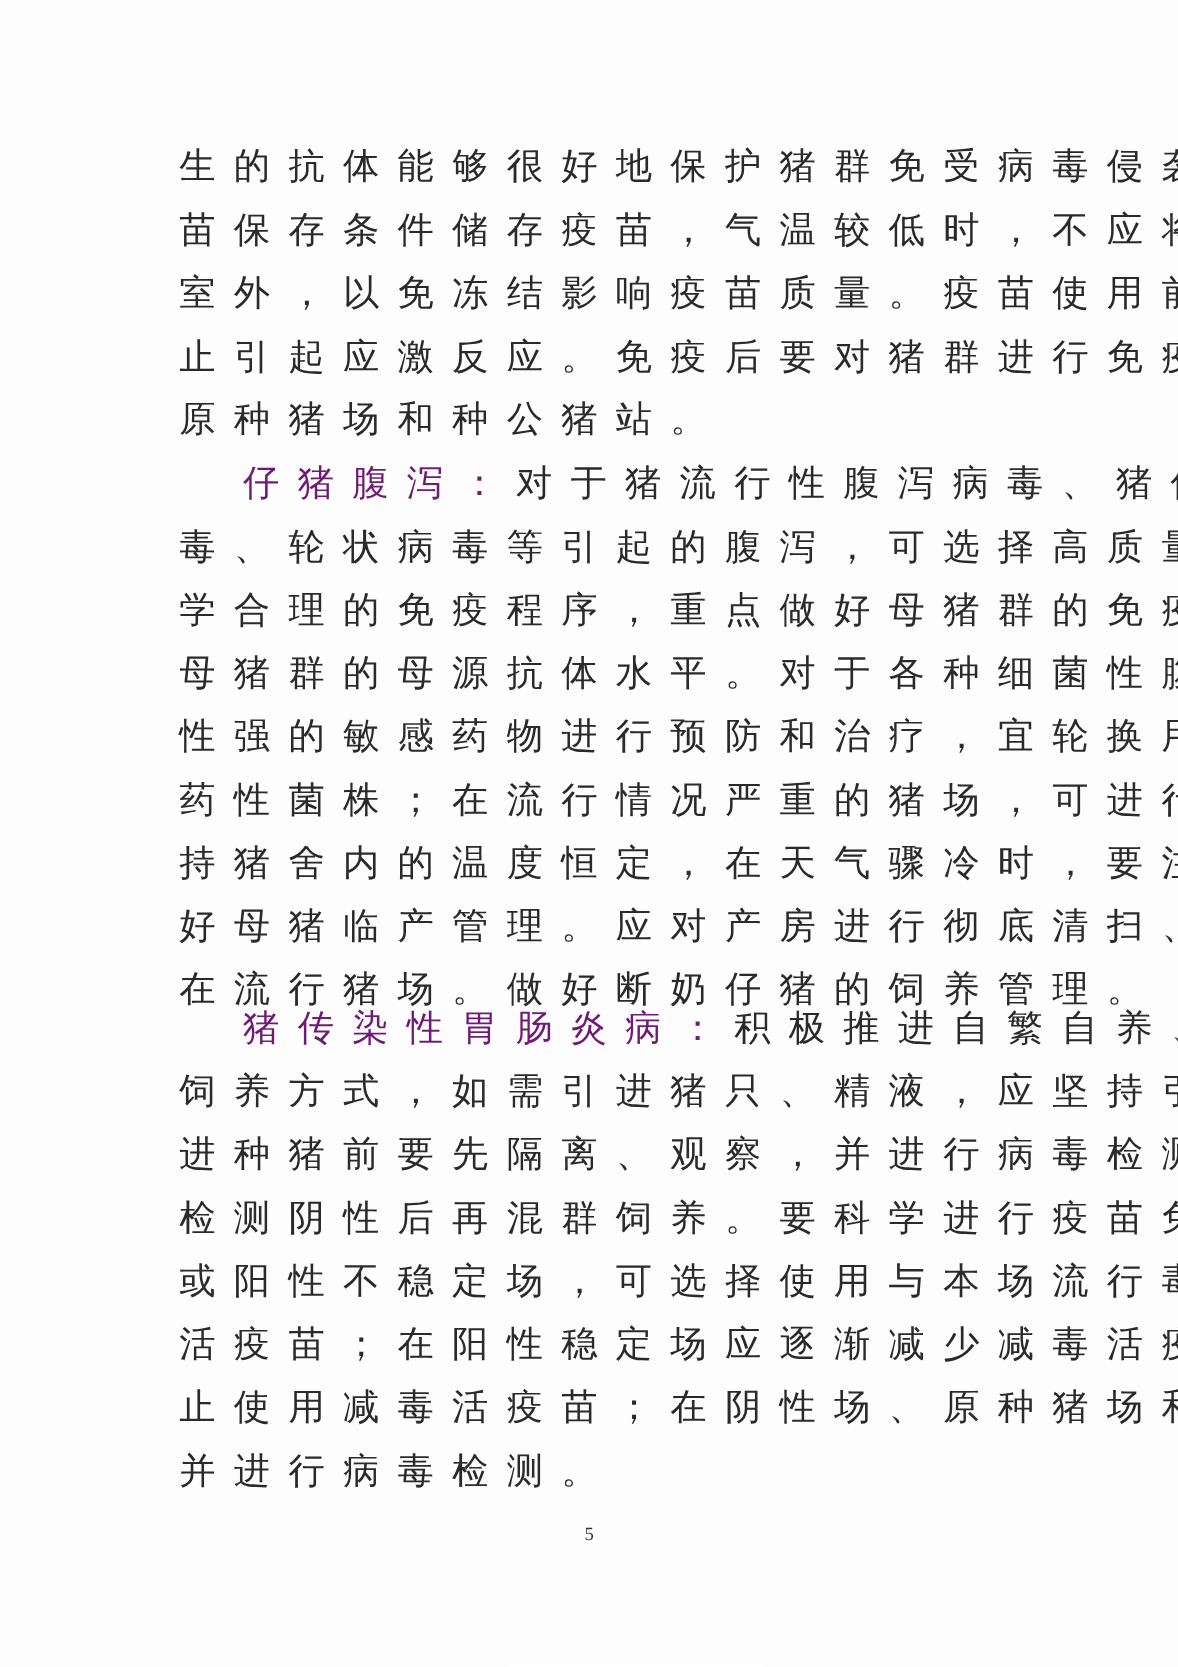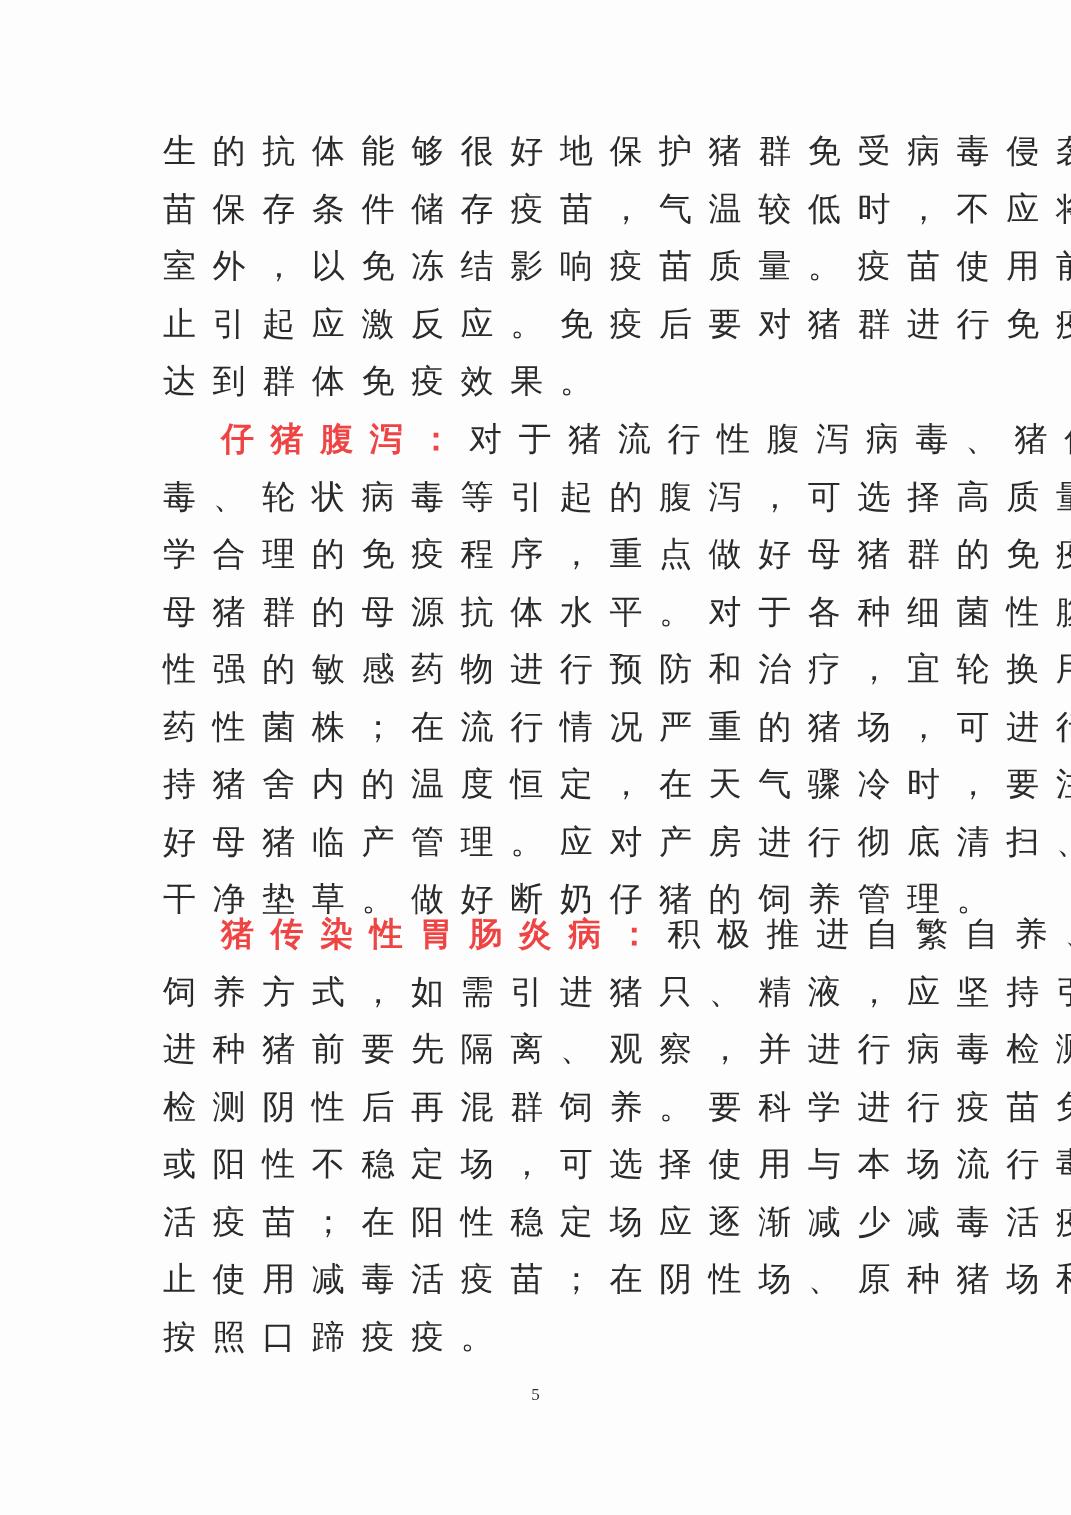--- a/index.html
+++ b/index.html
@@ -3,54 +3,54 @@
 <meta charset="utf-8">
 <style>
   html, body { margin:0; padding:0; background:#ffffff; }
   body { width:1071px; height:1515px; position:relative; overflow:hidden; }
   .page { position:absolute; left:0; top:0; width:1071px; height:1515px; background:#fdfdfd; }
   .para { position:absolute; left:163px; width:750px; margin:0;
           font-family:"DejaVu Serif", "Liberation Serif", serif;
           font-size:33px; line-height:57.5px; color:#2a2a2a;
           letter-spacing:16.6px; text-align:justify; }
   .line { display:block; height:57.5px; white-space:nowrap; overflow:visible; }
-  .bold { font-weight:bold; color:#ef4444; }
+  .bold { font-weight:normal; color:#701a75; }
   .pno { position:absolute; left:0; width:1071px; top:1385px; text-align:center;
          font-family:"Liberation Serif", serif; font-size:17px; color:#333; }
 </style>
 </head>
 <body>
 
 <div class="page">
 
   <div class="para" style="top:122px;">
     <span class="line">生的抗体能够很好地保护猪群免受病毒侵袭。按照口蹄疫疫</span>
     <span class="line">苗保存条件储存疫苗，气温较低时，不应将疫苗长时间置于</span>
     <span class="line">室外，以免冻结影响疫苗质量。疫苗使用前要充分回温，防</span>
     <span class="line">止引起应激反应。免疫后要对猪群进行免疫抗体监测，确保</span>
-    <span class="line">达到群体免疫效果。</span>
+    <span class="line">原种猪场和种公猪站。</span>
   </div>
 
   <div class="para" style="top:410px;">
     <span class="line" style="padding-left:58px;"><span class="bold">仔猪腹泻：</span><span>对于猪流行性腹泻病毒、猪传染性胃肠炎病</span></span>
     <span class="line">毒、轮状病毒等引起的腹泻，可选择高质量的疫苗，制定科</span>
     <span class="line">学合理的免疫程序，重点做好母猪群的免疫接种工作，提升</span>
     <span class="line">母猪群的母源抗体水平。对于各种细菌性腹泻，应选择针对</span>
     <span class="line">性强的敏感药物进行预防和治疗，宜轮换用药，以免产生耐</span>
     <span class="line">药性菌株；在流行情况严重的猪场，可进行疫苗免疫。要保</span>
     <span class="line">持猪舍内的温度恒定，在天气骤冷时，要注意防寒保暖。做</span>
     <span class="line">好母猪临产管理。应对产房进行彻底清扫、冲洗、消毒。换</span>
-    <span class="line">干净垫草。做好断奶仔猪的饲养管理。</span>
+    <span class="line">在流行猪场。做好断奶仔猪的饲养管理。</span>
   </div>
 
   <div class="para" style="top:905px;">
     <span class="line" style="padding-left:58px;"><span class="bold">猪传染性胃肠炎病：</span><span>积极推进自繁自养、全进全出的</span></span>
     <span class="line">饲养方式，如需引进猪只、精液，应坚持引自阴性猪场。引</span>
     <span class="line">进种猪前要先隔离、观察，并进行病毒检测，确定病毒核酸</span>
     <span class="line">检测阴性后再混群饲养。要科学进行疫苗免疫。在流行猪场</span>
     <span class="line">或阳性不稳定场，可选择使用与本场流行毒株相匹配的减毒</span>
     <span class="line">活疫苗；在阳性稳定场应逐渐减少减毒活疫苗的使用，或停</span>
     <span class="line">止使用减毒活疫苗；在阴性场、原种猪场和种公猪站，不应</span>
-    <span class="line">按照口蹄疫疫。</span>
+    <span class="line">并进行病毒检测。</span>
   </div>
 
   <div class="pno">5</div>
 </div>
 
 </body></html>

